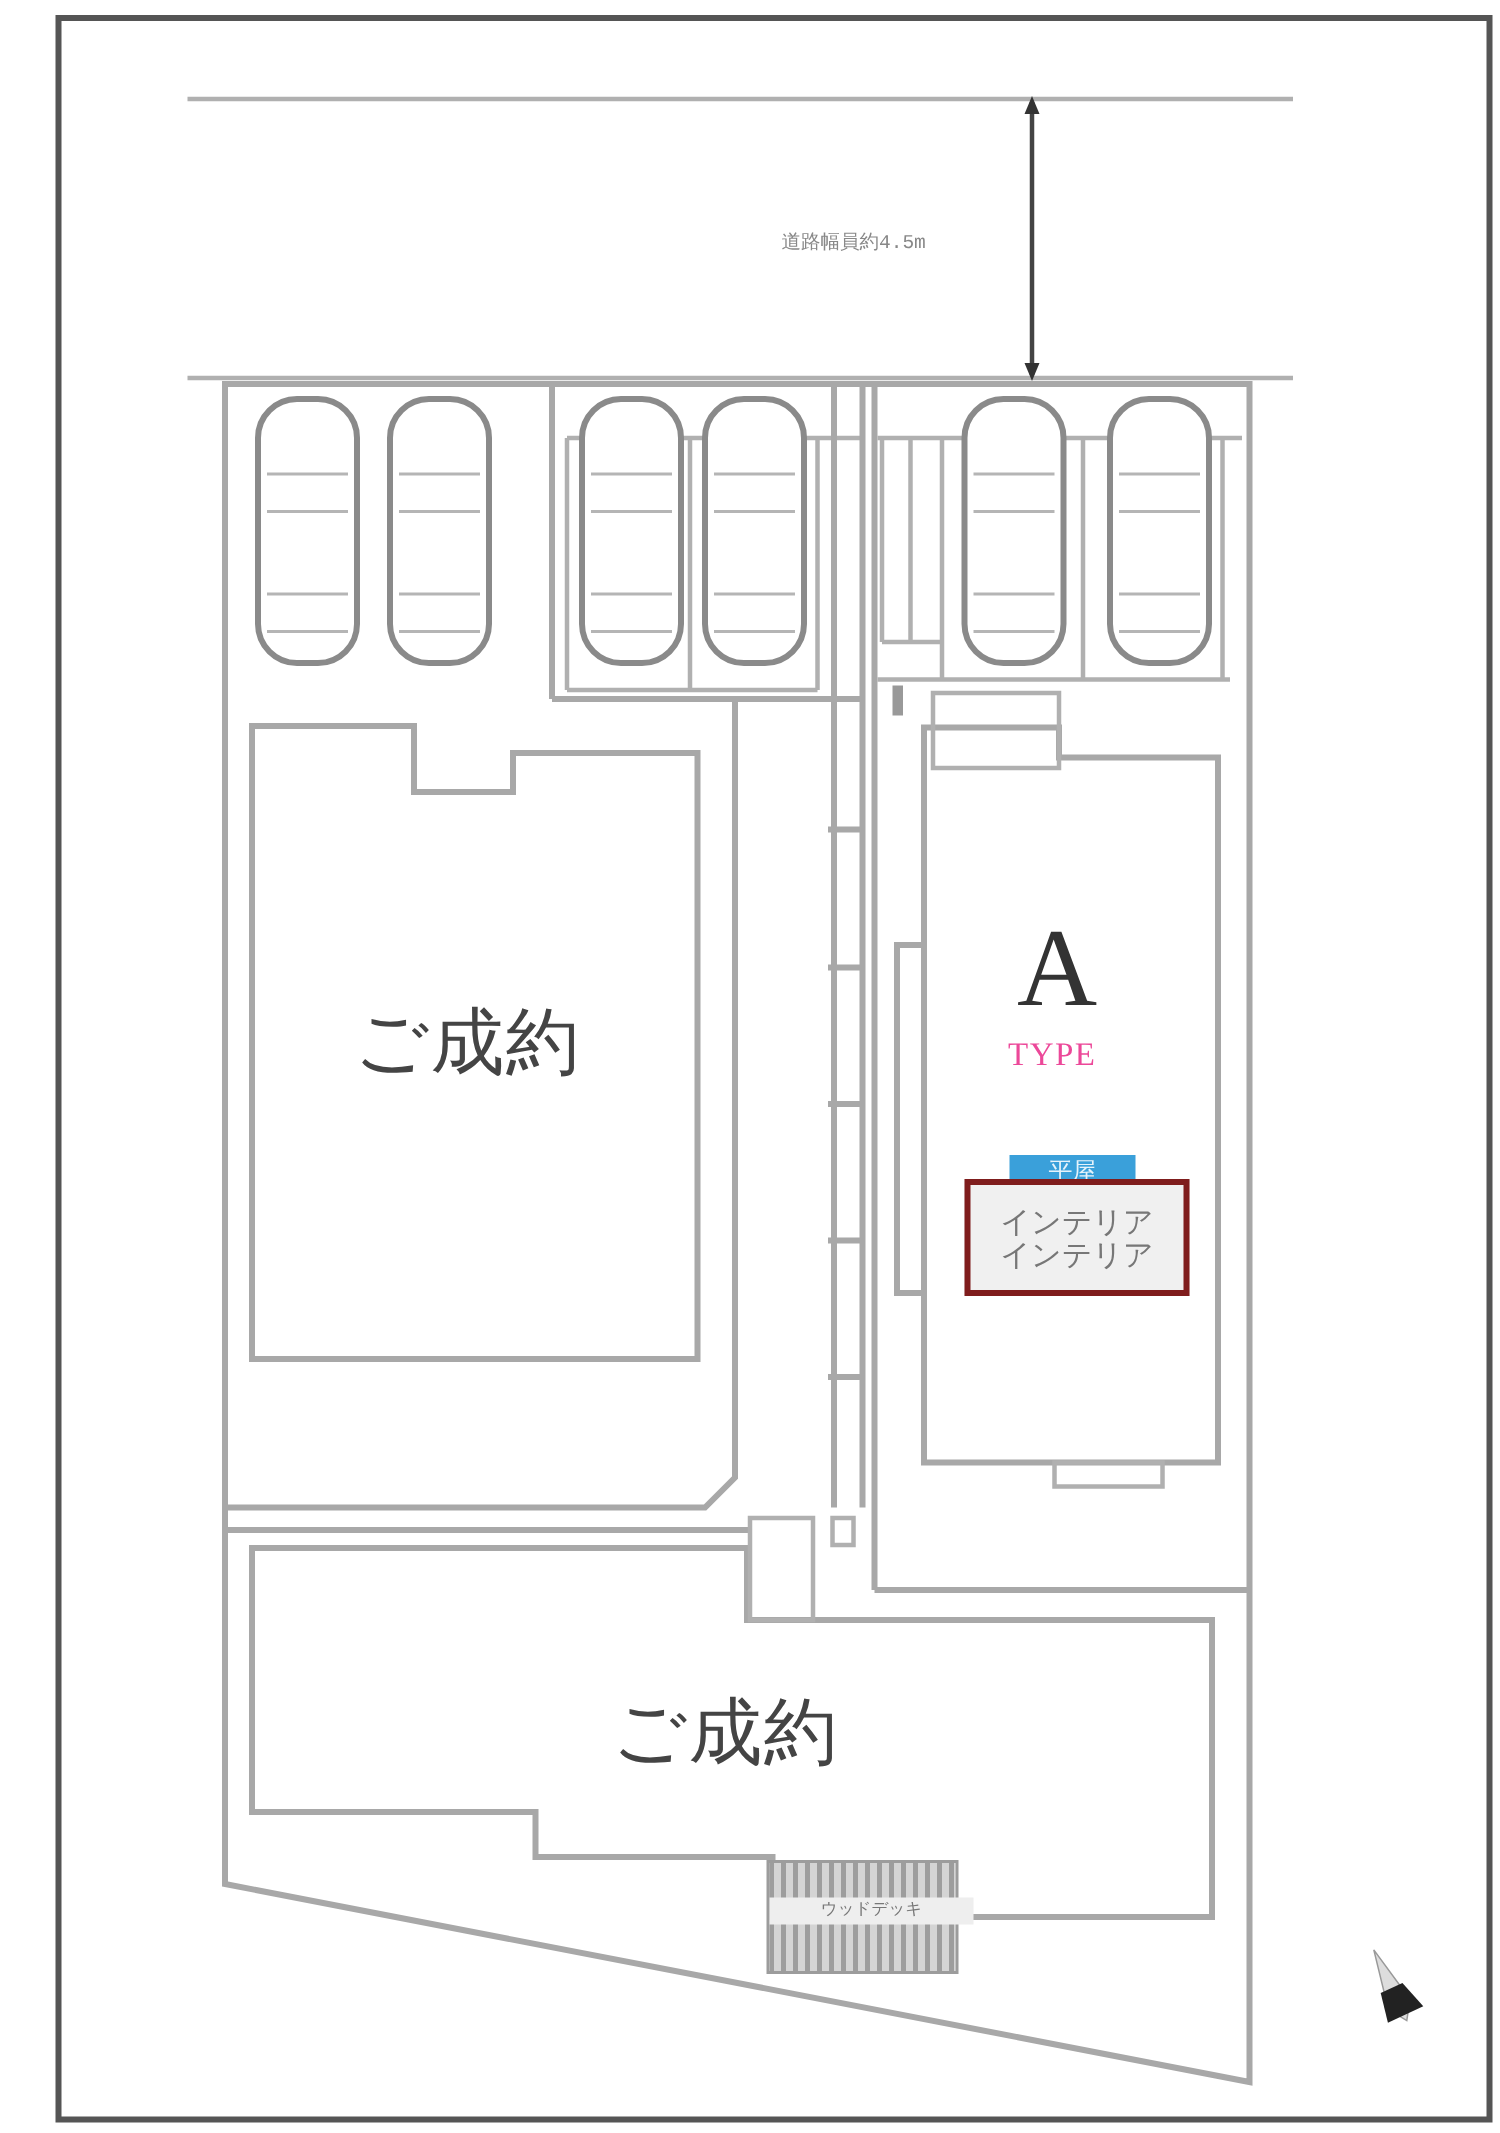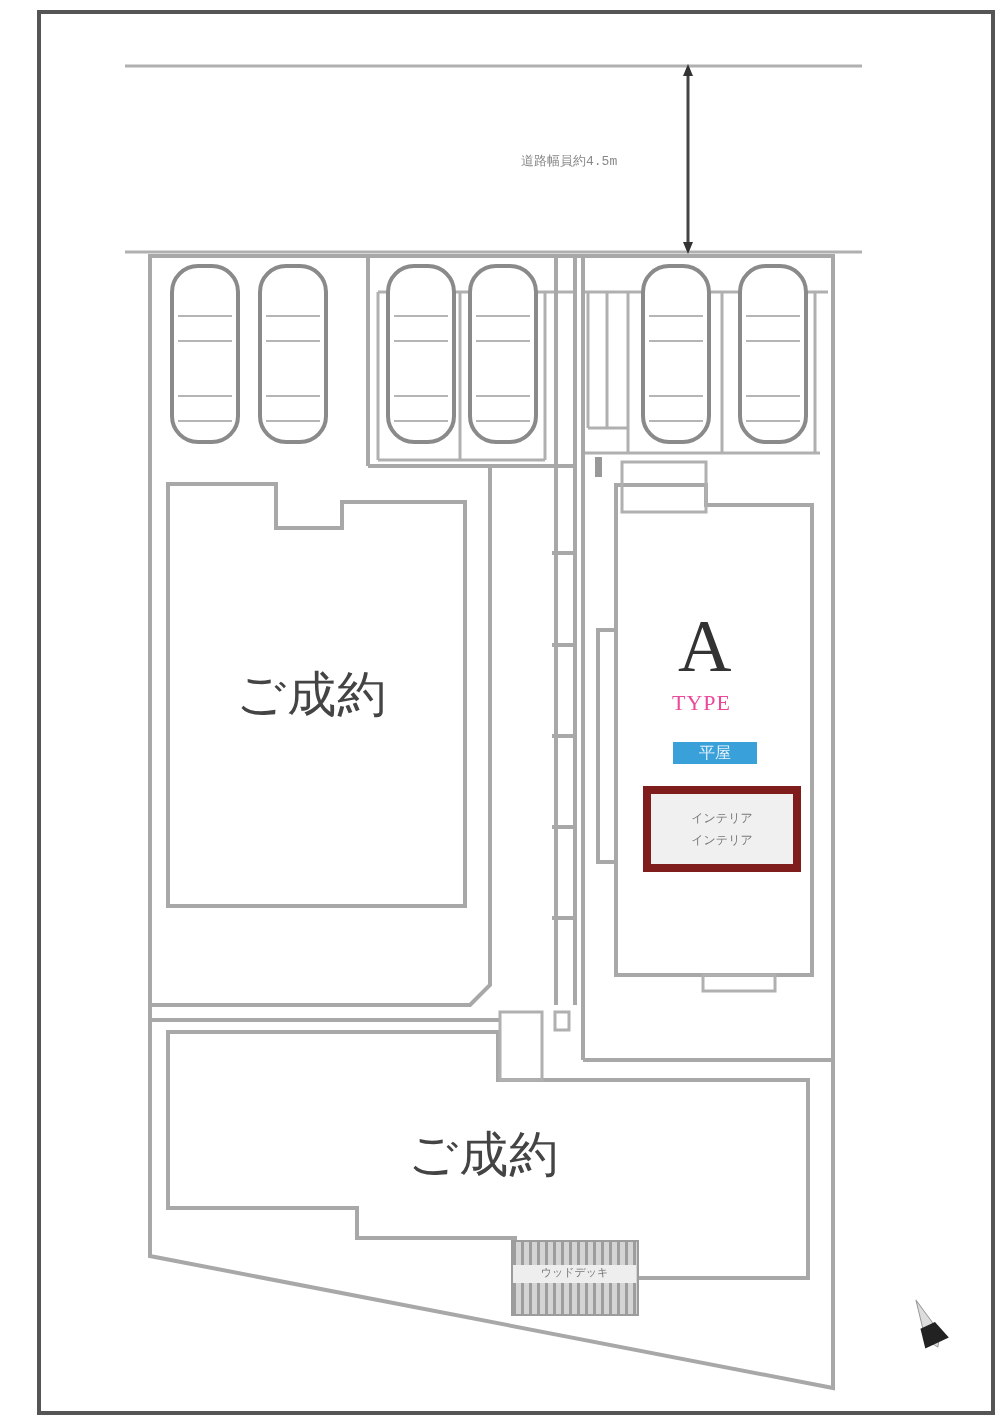--- a/index.html
+++ b/index.html
@@ -10,22 +10,22 @@
   .ln-thin { stroke: #b0b0b0; fill: none; stroke-width: 3; }
   .car { stroke: #8a8a8a; fill: #ffffff; stroke-width: 4; }
   .car-d { stroke: #b5b5b5; fill: none; stroke-width: 2; }
   .label { position: absolute; color: #3a3a3a; white-space: nowrap; }
   .sold { font-size: 49px; font-family: "DejaVu Serif", serif; color: #444; letter-spacing: 1px; }
   .type-letter { font-size: 74px; font-family: "Liberation Serif", serif; color: #333; }
   .type-word { font-size: 22px; font-family: "Liberation Serif", serif; color: #ec4899; letter-spacing: 1px; }
   .badge { position: absolute; background: #3aa0da; color: #e6f3fb; font-size: 16px;
            display: flex; align-items: center; justify-content: center;
            font-family: "DejaVu Sans", sans-serif; }
-  .box-label { position: absolute; border: 8px solid #7f1d1d; background: #f0f0f0; color: #777;
-               font-size: 12px; line-height: 22px; text-align: center;
+  .box-label { position: absolute; border: 4px solid #7f1d1d; background: #f0f0f0; color: #777;
+               font-size: 20px; line-height: 22px; text-align: center;
                font-family: "DejaVu Sans", sans-serif; }
   .road-text { font-size: 13px; color: #888; font-family: Liberation Mono, monospace; }
   .deck { position: absolute; background: repeating-linear-gradient(90deg, #9d9d9d 0 3px, #d4d4d4 3px 8px);
           border: 2px solid #9c9c9c; }
   .deck-text { position: absolute; background: #eeeeee; color: #777; font-size: 11px;
                text-align: center; font-family: "DejaVu Sans", sans-serif; }
 </style>
 </head>
 <body>
 
@@ -144,20 +144,20 @@
   </g>
 </svg>
 
 <div class="label road-text" style="left:521px; top:152px;">道路幅員約4.5m</div>
 
 <div class="label sold" style="left:236px; top:662px;">ご成約</div>
 <div class="label sold" style="left:408px; top:1122px;">ご成約</div>
 
 <div class="label type-letter" style="left:678px; top:604px;">A</div>
 <div class="label type-word" style="left:672px; top:690px;">TYPE</div>
-<div class="badge" style="left:673px; top:742px; width:84px; height:22px;">平屋</div>
+<div class="badge" style="left:673px; top:770px; width:84px; height:22px;">平屋</div>
 <div class="box-label" style="left:643px; top:786px; width:142px; height:70px; display:flex; flex-direction:column; justify-content:center;">
   <span>インテリア</span>
   <span>インテリア</span>
 </div>
 
 <div class="deck" style="left:511px; top:1240px; width:124px; height:72px;"></div>
-<div class="deck-text" style="left:513px; top:1265px; width:123px; height:18px;">ウッドデッキ</div>
+<div class="deck-text" style="left:513px; top:1265px; width:136px; height:18px;">ウッドデッキ</div>
 
 </body></html>

